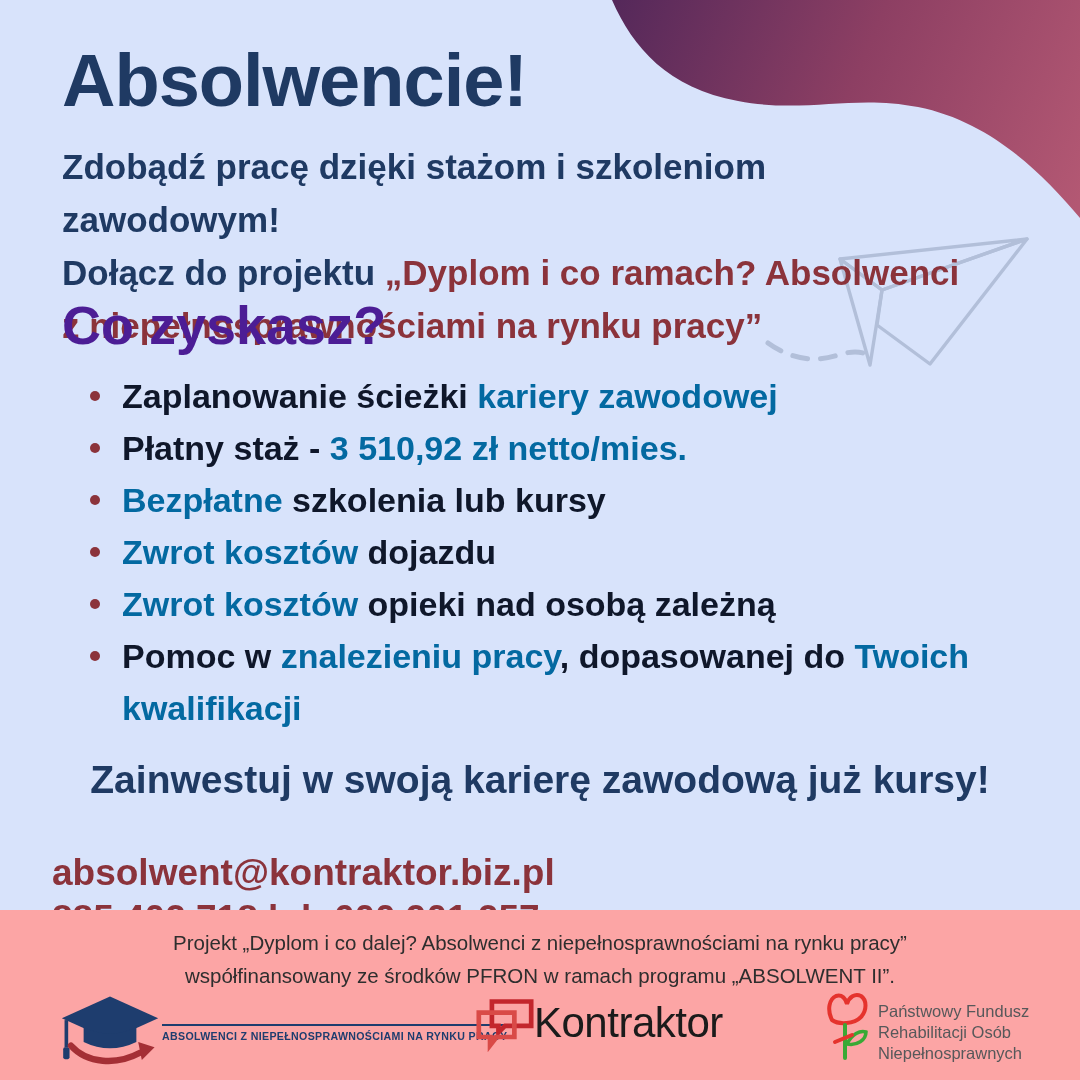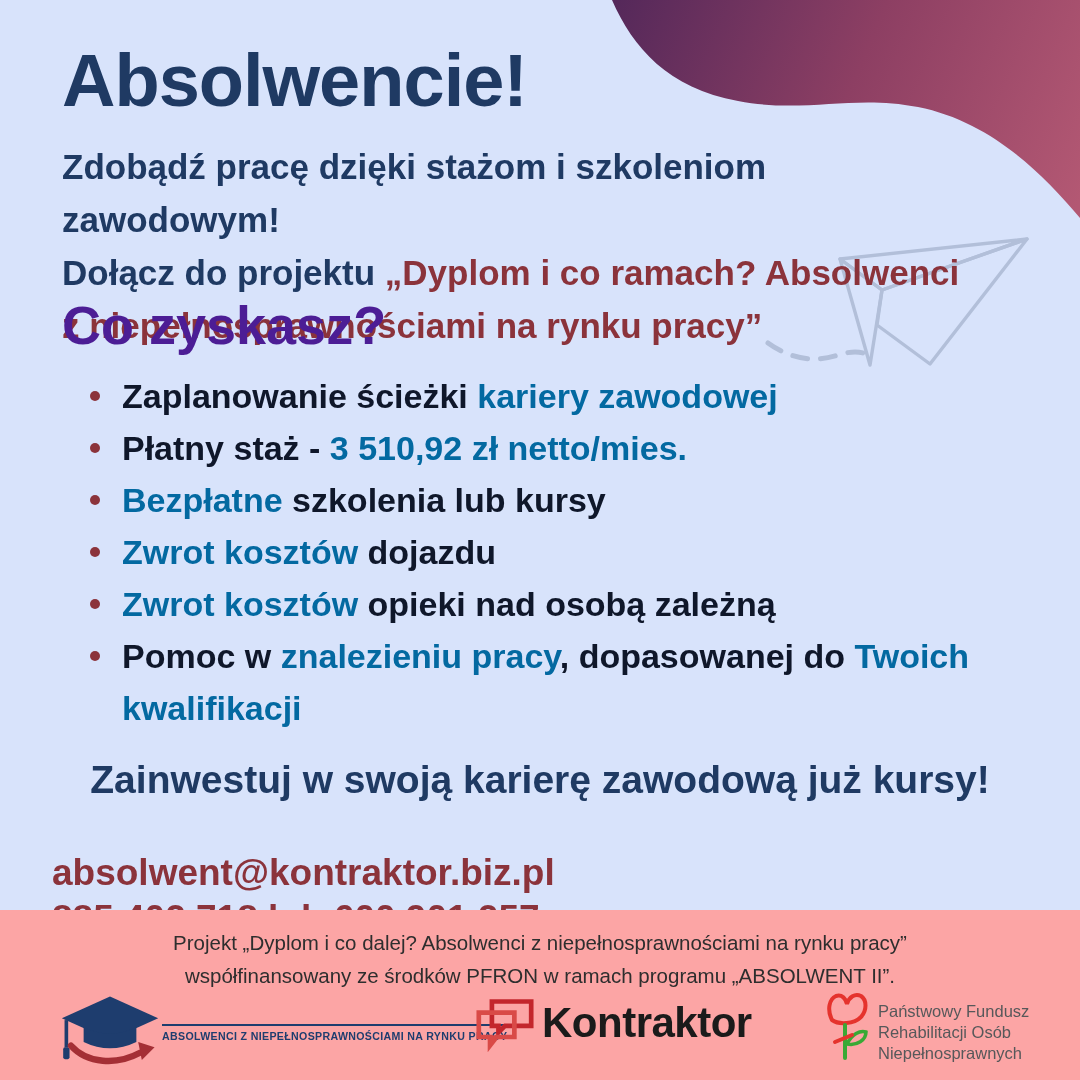--- a/index.html
+++ b/index.html
@@ -56,21 +56,21 @@
   }
   .logo-dyplom{position:absolute;left:60px;top:84px;display:flex;align-items:center;}
   .logo-dyplom .cap{width:100px;height:74px;}
   .logo-dyplom .txt{margin-left:2px;}
   .logo-dyplom .t1{font-size:27px;font-weight:700;color:#1e3d6e;letter-spacing:0.5px;white-space:nowrap;}
   .logo-dyplom .rule{height:2px;background:#1e3d6e;margin:4px 0 4px 0;}
   .logo-dyplom .t2{font-size:10.6px;font-weight:700;color:#1e3d6e;letter-spacing:0.35px;white-space:nowrap;}
   .logo-kontraktor{position:absolute;left:476px;top:84px;display:flex;align-items:center;}
   .logo-kontraktor .bubbles{width:58px;height:58px;}
   .logo-kontraktor .kname{
-    margin-left:8px;font-size:42px;font-weight:700;color:#1b1b1b;letter-spacing:-0.5px;
+    font-size:42px;font-weight:400;color:#1b1b1b;letter-spacing:-0.5px;
   }
   .logo-pfron{position:absolute;left:824px;top:82px;display:flex;align-items:flex-start;}
   .logo-pfron .tulip{width:46px;height:70px;}
   .logo-pfron .ptxt{margin-left:8px;margin-top:9px;font-size:16.5px;line-height:21px;color:#57585a;font-weight:400;white-space:nowrap;}
 </style>
 </head>
 <body>
 
 <div class="poster">
 

